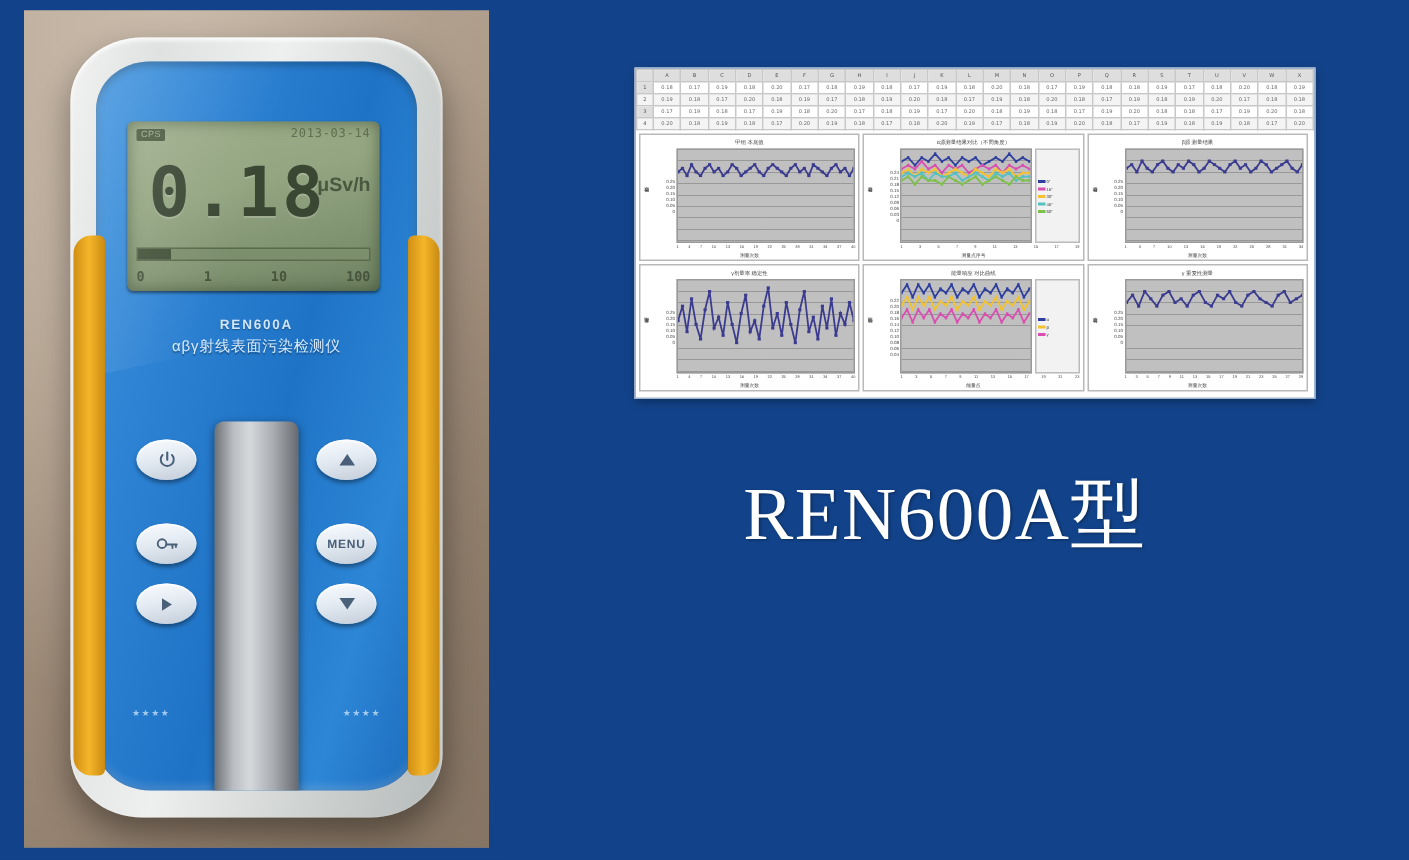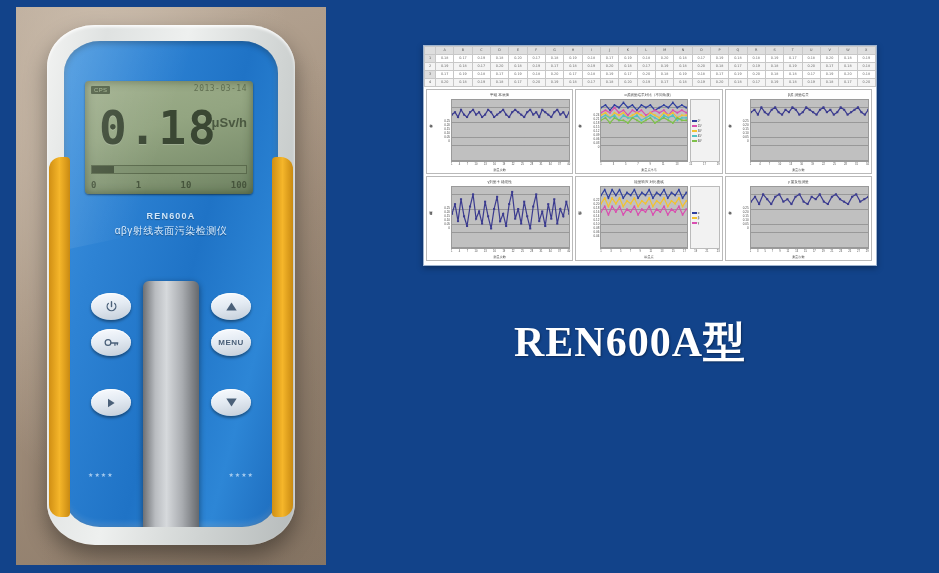--- a/index.html
+++ b/index.html
@@ -109,21 +109,21 @@
 
   
   .btn{
     position:absolute;width:40px;height:27px;border-radius:50%;
     background:linear-gradient(170deg,#fafcff 0%,#e4ebf3 45%,#c3cdd8 100%);
     box-shadow:0 2px 3px rgba(0,0,0,.40), inset 0 1px 1px rgba(255,255,255,.9);
     display:flex;align-items:center;justify-content:center;
     color:#4a5f78;font-size:9px;font-weight:bold;z-index:2;
   }
   .btn.c1{left:27px;} .btn.c2{right:27px;}
-  .btn.r1{top:252px;} .btn.r2{top:288px;} .btn.r3{top:348px;}
+  .btn.r1{top:252px;} .btn.r2{top:308px;} .btn.r3{top:348px;}
   .btn svg{display:block;}
   .btn .lbl{font-size:8px;letter-spacing:.5px;color:#4a6079;}
 
   
   .fine{
     position:absolute;top:430px;font-size:6px;color:#bcd9f4;letter-spacing:1px;opacity:.85;
   }
   .fine.a{left:24px;} .fine.b{right:24px;}
 
   
@@ -172,23 +172,22 @@
   .legend .sw{width:5px;height:2px;flex:0 0 auto;}
   .xticks{
     position:absolute;left:24px;right:2px;bottom:5px;height:5px;
     display:flex;justify-content:space-between;font-size:2.6px;color:#444;
   }
   .xlab{position:absolute;left:0;right:0;bottom:0;height:5px;text-align:center;font-size:3.2px;color:#444;}
 
   
   #headline{position:absolute;left:330px;top:318px;width:600px;text-align:center;color:#ffffff;}
   #h-model{
-    font-family:"Liberation Serif", serif;font-size:42px;letter-spacing:1px;line-height:48px;
+    font-family:"Liberation Serif", serif;font-size:50px;letter-spacing:1px;line-height:48px;
     text-shadow:1px 1px 2px rgba(0,0,0,.35);
-    font-weight:bold;
   }
   #h-sub{
     font-family:"Liberation Serif", serif;font-size:34px;line-height:56px;letter-spacing:2px;
     text-shadow:1px 1px 2px rgba(0,0,0,.35);white-space:nowrap;
   }
 </style>
 </head>
 <body>
 
 <div id="page">

